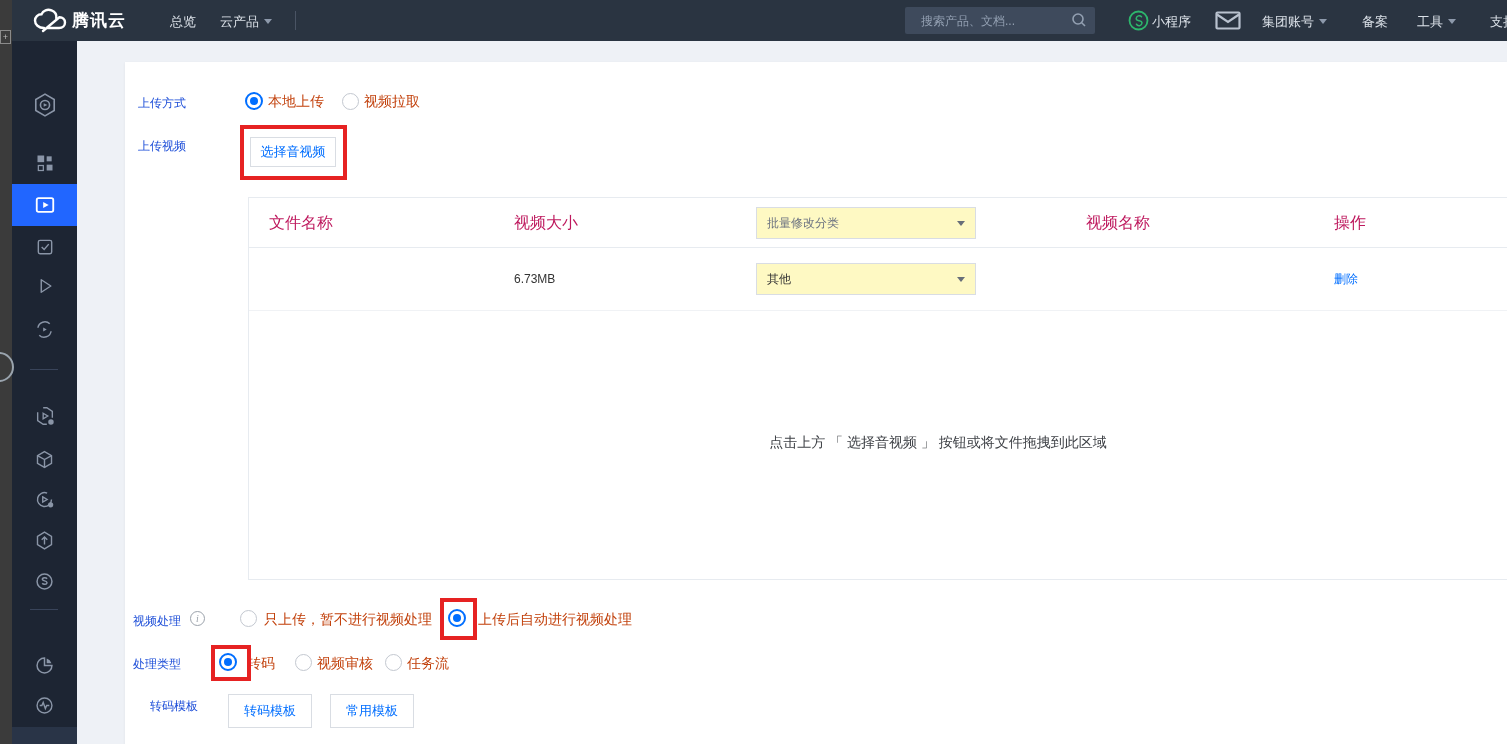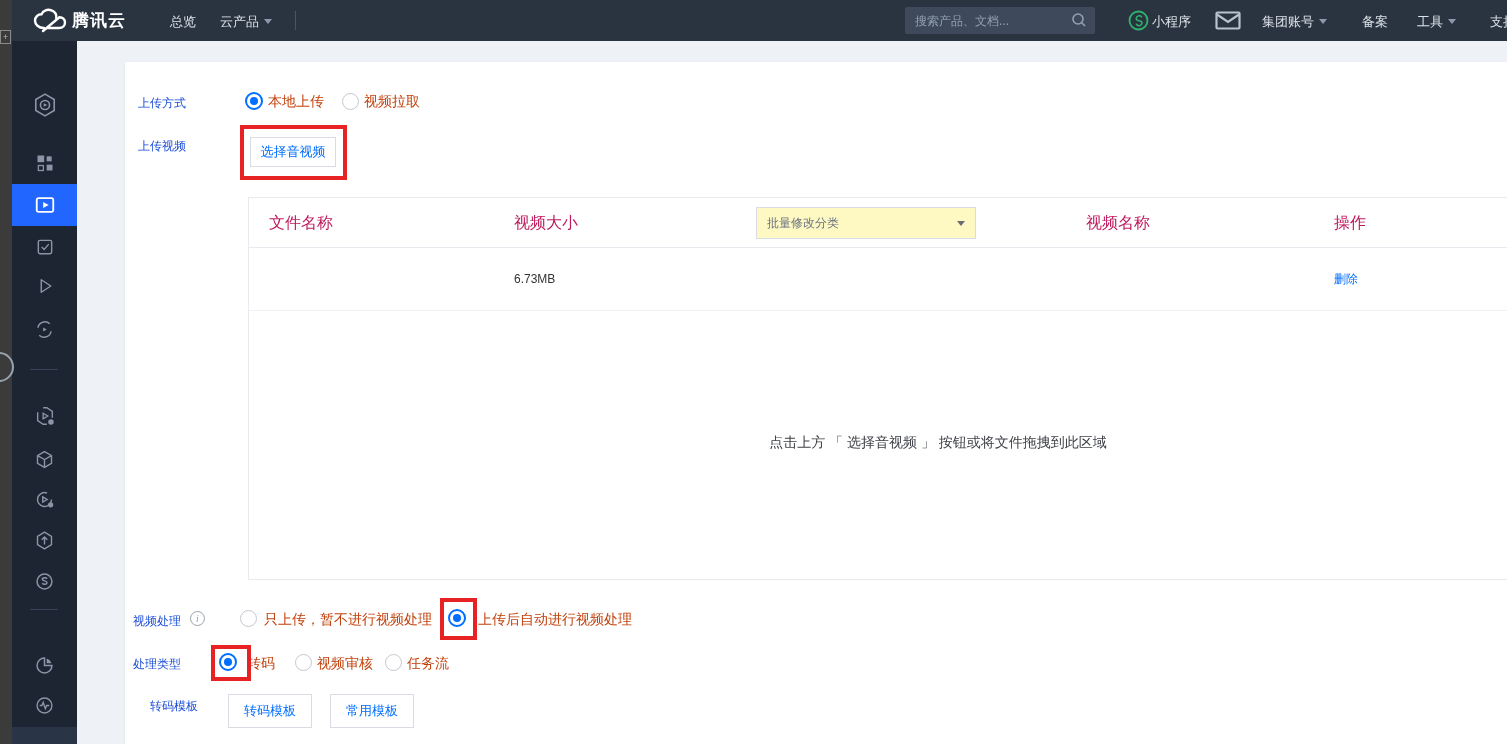--- a/index.html
+++ b/index.html
@@ -13,21 +13,21 @@
   .half-circle { position:absolute; left:-16px; top:352px; width:30px; height:30px; border:2px solid #9aa4ae; border-radius:50%; background:#3b3b3b; }
 
   
   .navbar { position:absolute; left:12px; top:0; width:1495px; height:41px; background:#2a3441; z-index:20; color:#dbe1e8; }
   .nav-item { position:absolute; top:13px; font-size:13px; color:#dbe1e8; cursor:pointer; white-space:nowrap; }
   .brand { position:absolute; left:60px; top:9px; font-size:17px; font-weight:bold; color:#fff; letter-spacing:1px; }
   .logo-svg { position:absolute; left:18px; top:7px; }
   .nav-divider { position:absolute; left:283px; top:11px; width:1px; height:19px; background:#4a5464; }
   .caret { display:inline-block; width:0; height:0; border-left:4px solid transparent; border-right:4px solid transparent; border-top:5px solid #8d99ab; margin-left:5px; vertical-align:2px; }
   .search-box { position:absolute; left:893px; top:7px; width:190px; height:27px; background:#3e4a5c; border-radius:2px; }
-  .search-box input { position:absolute; left:0; top:0; width:160px; height:27px; background:transparent; border:none; outline:none; color:#cfd6e0; font-size:12px; padding-left:10px; font-family:inherit; }
+  .search-box input { position:absolute; left:0; top:0; width:160px; height:27px; background:transparent; border:none; outline:none; color:#cfd6e0; font-size:12px; padding-left:16px; font-family:inherit; }
   .search-box input::placeholder { color:#93a0b2; }
   .search-icon { position:absolute; right:8px; top:5px; }
   .mini-icon { position:absolute; left:1116px; top:10px; }
   .mail-wrap { position:absolute; left:1203px; top:11px; width:26px; height:19px; }
 
   
   .sidebar { position:absolute; left:12px; top:41px; width:65px; height:705px; background:#1d2533; z-index:10; }
   .side-item { position:absolute; left:0; width:65px; height:36px; display:flex; align-items:center; justify-content:center; cursor:pointer; }
   .side-item.sel { background:#2166ff; height:42px; }
   .side-item.bottom-blk { background:#293447; height:60px; }
@@ -223,20 +223,24 @@
       <div class="sel-box" style="left:507px; top:9px;">
         <span class="sel-text" style="color:#6b7280;">批量修改分类</span>
         <span class="sel-caret"></span>
       </div>
       <div class="th" style="left:837px;">视频名称</div>
       <div class="th" style="left:1085px;">操作</div>
     </div>
 
     <div class="trow">
       <div class="td" style="left:265px;">6.73MB</div>
+      <div class="sel-box" style="left:507px; top:15px;">
+        <span class="sel-text" style="color:#333;">其他</span>
+        <span class="sel-caret"></span>
+      </div>
       <div class="del-link">删除</div>
     </div>
 
     <div class="dropzone">
       <div class="dz-text">点击上方 「 选择音视频 」 按钮或将文件拖拽到此区域</div>
     </div>
   </div>
 
   <div class="flabel" style="left:133px; top:613px;">视频处理</div>
   <div class="info-circle" style="left:190px; top:611px;">i</div>

